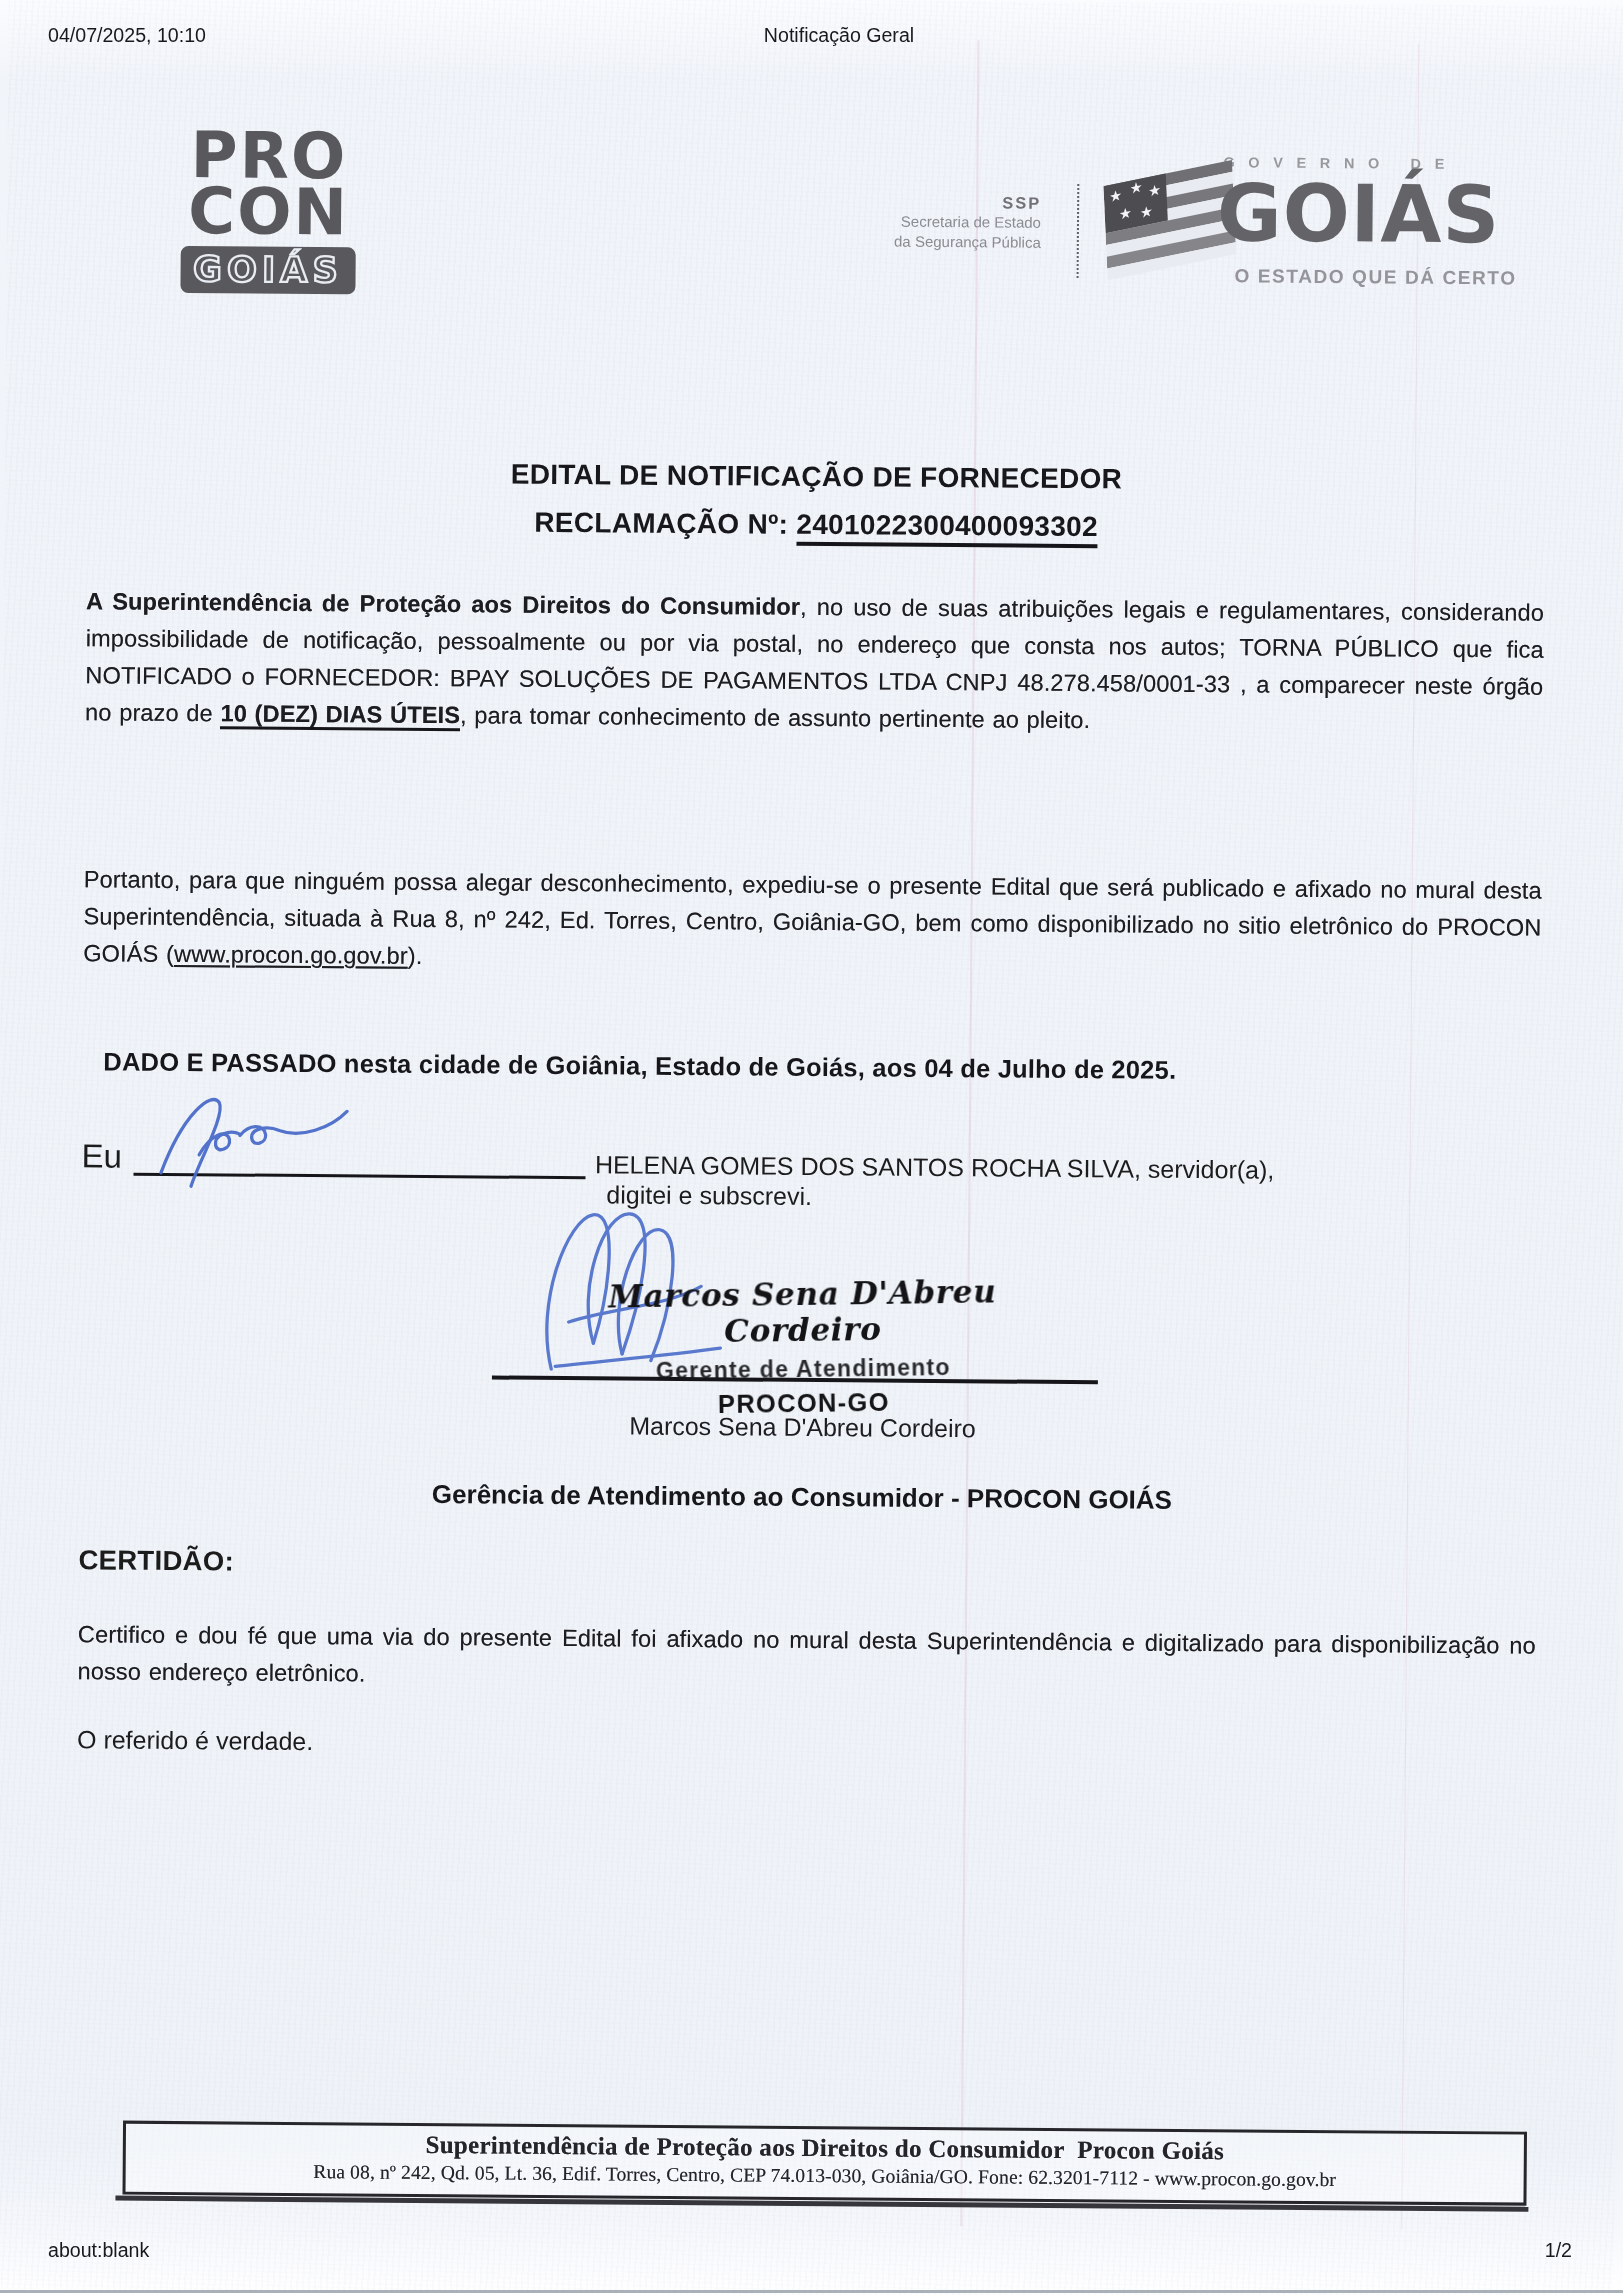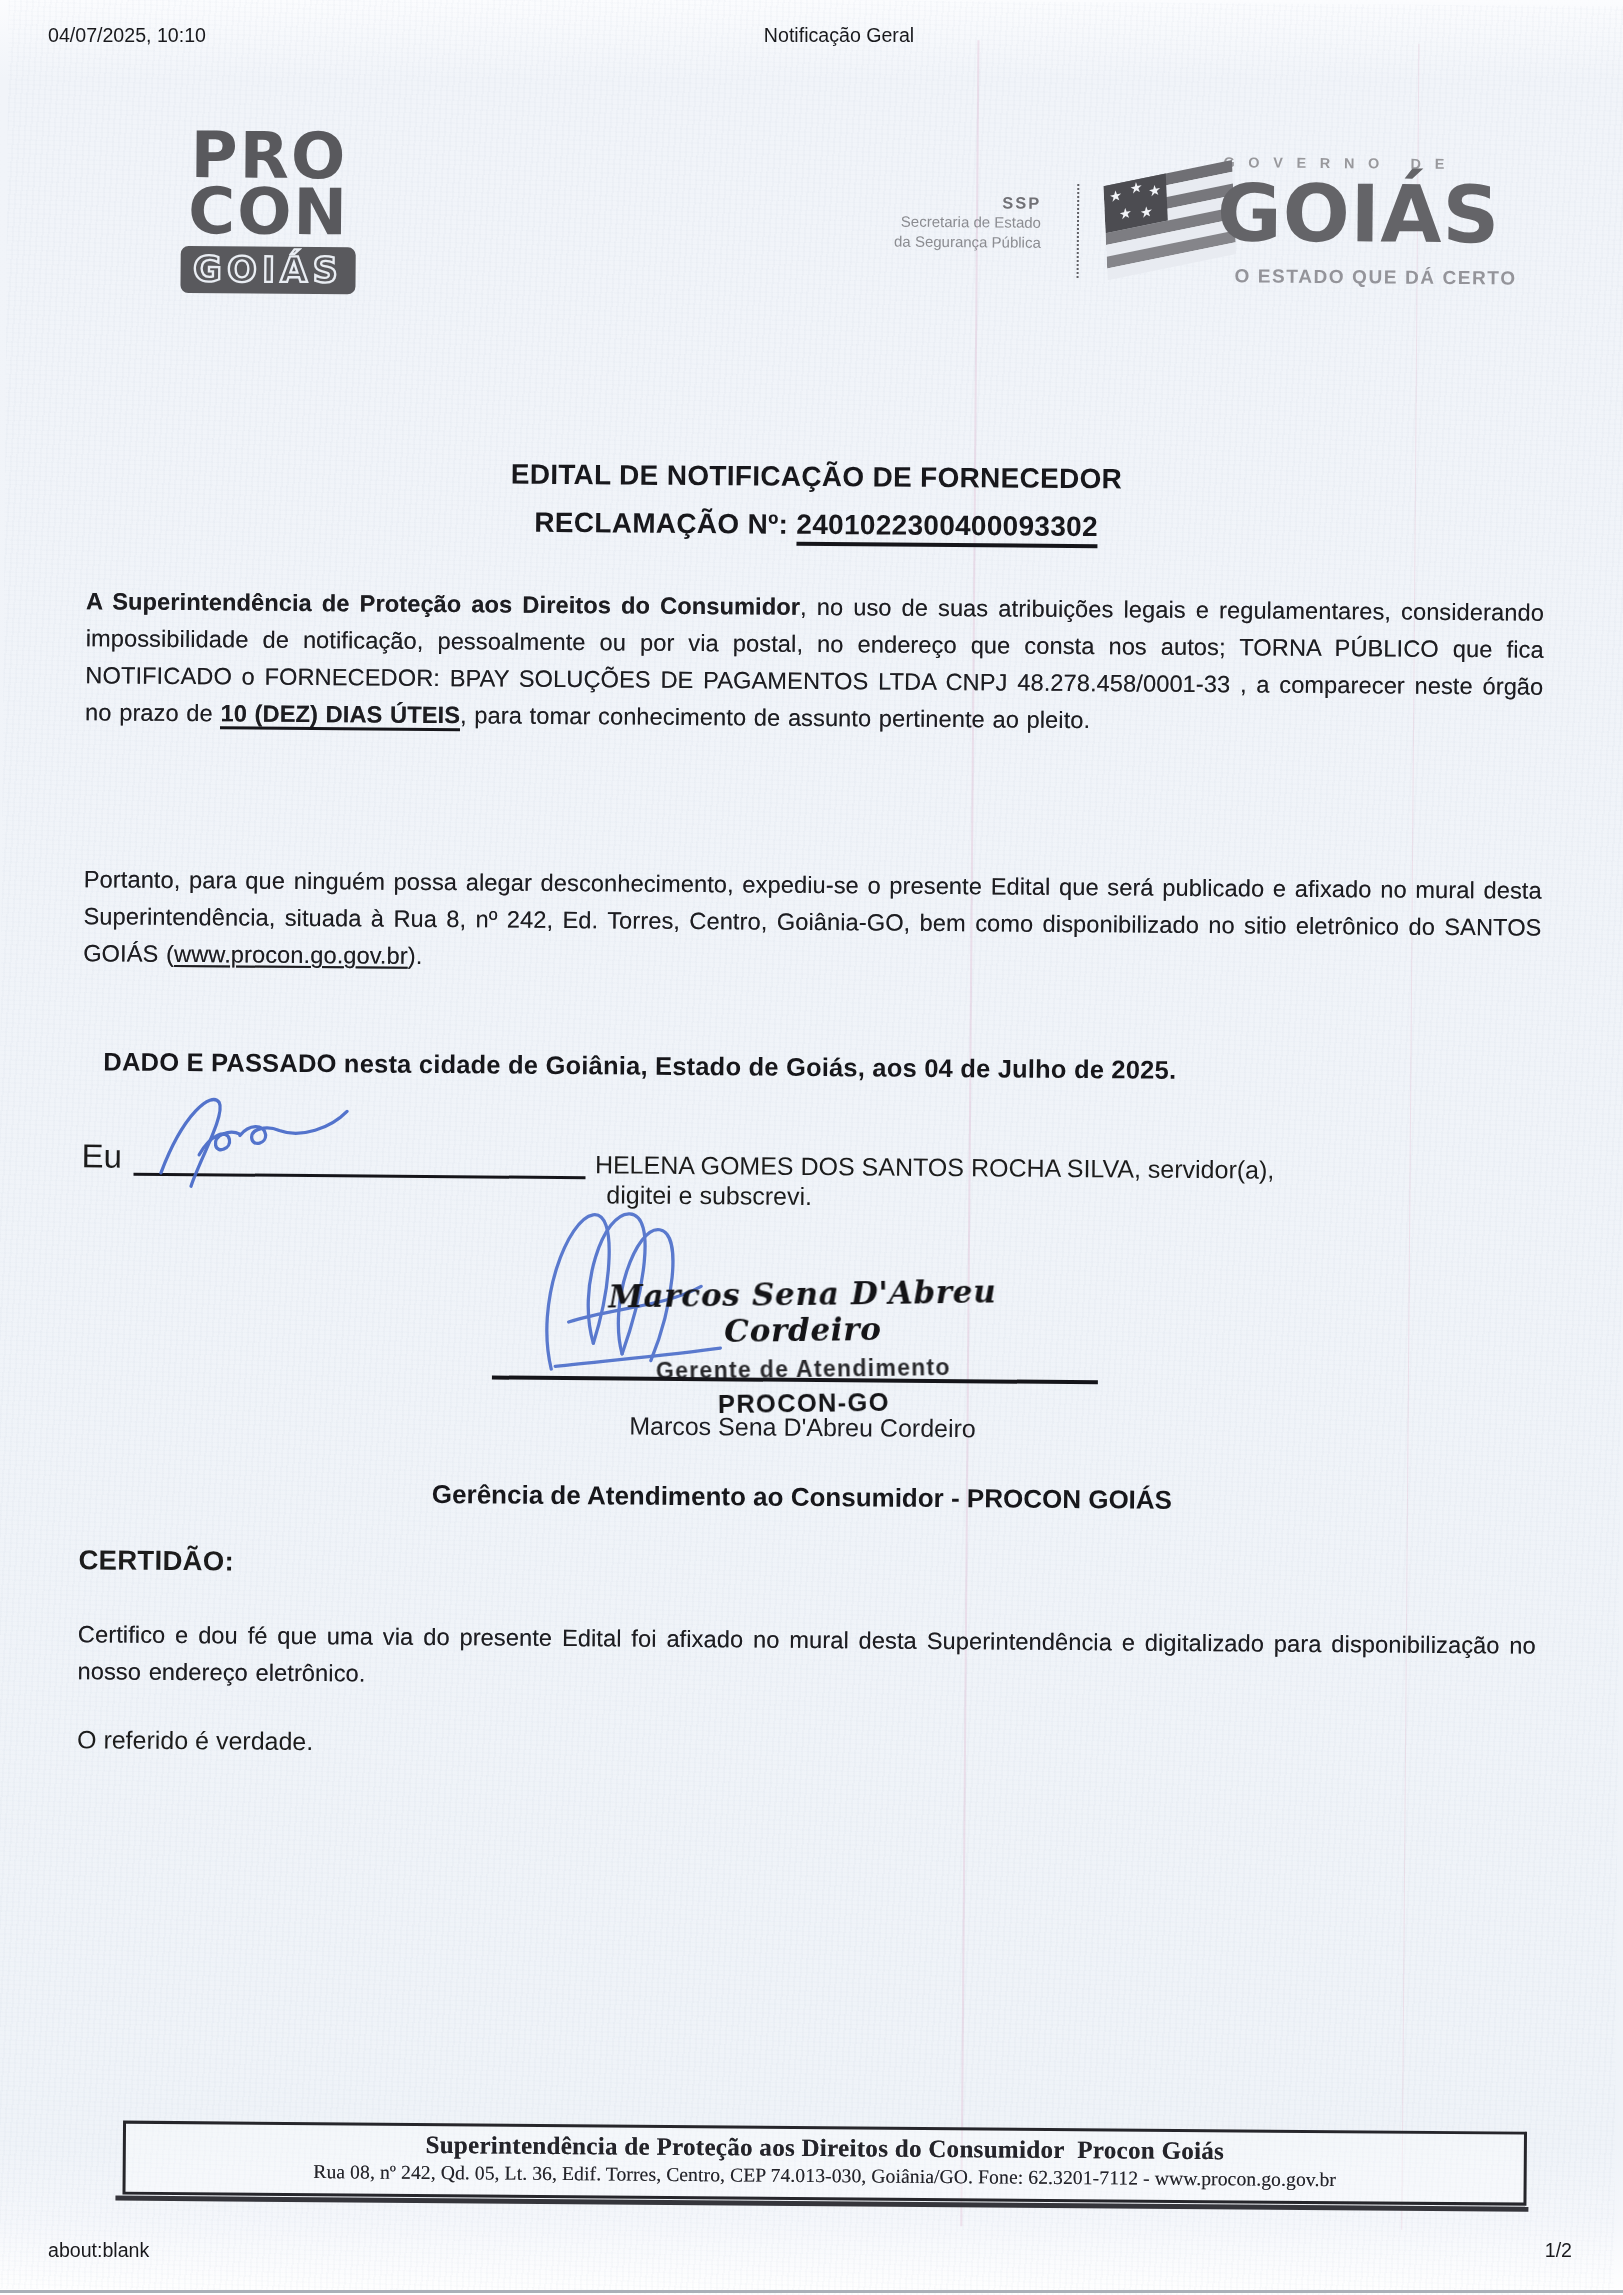--- a/index.html
+++ b/index.html
@@ -132,21 +132,21 @@
       </g>
     </svg>
     <div class="goias-name">GOIÁS</div>
     <div class="goias-slogan">O ESTADO QUE DÁ CERTO</div>
 
     <div class="doc-title doc-title1">EDITAL DE NOTIFICAÇÃO DE FORNECEDOR</div>
     <div class="doc-title doc-title2"><span>RECLAMAÇÃO Nº: </span><span class="doc-number">2401022300400093302</span></div>
 
     <div class="para p1"><span class="bold">A Superintendência de Proteção aos Direitos do Consumidor</span><span>, no uso de suas atribuições legais e regulamentares, considerando impossibilidade de notificação, pessoalmente ou por via postal, no endereço que consta nos autos; TORNA PÚBLICO que fica NOTIFICADO o FORNECEDOR: BPAY SOLUÇÕES DE PAGAMENTOS LTDA CNPJ 48.278.458/0001-33 , a comparecer neste órgão no prazo de </span><span class="deadline">10 (DEZ) DIAS ÚTEIS</span><span>, para tomar conhecimento de assunto pertinente ao pleito.</span></div>
 
-    <div class="para p2"><span>Portanto, para que ninguém possa alegar desconhecimento, expediu-se o presente Edital que será publicado e afixado no mural desta Superintendência, situada à Rua 8, nº 242, Ed. Torres, Centro, Goiânia-GO, bem como disponibilizado no sitio eletrônico do SANTOS GOIÁS (</span><span class="url-underline">www.procon.go.gov.br</span><span>).</span></div>
+    <div class="para p2"><span>Portanto, para que ninguém possa alegar desconhecimento, expediu-se o presente Edital que será publicado e afixado no mural desta Superintendência, situada à Rua 8, nº 242, Ed. Torres, Centro, Goiânia-GO, bem como disponibilizado no sitio eletrônico do PROCON GOIÁS (</span><span class="url-underline">www.procon.go.gov.br</span><span>).</span></div>
 
     <div class="dado">DADO E PASSADO nesta cidade de Goiânia, Estado de Goiás, aos 04 de Julho de 2025.</div>
 
     <div class="eu-row">
       <span class="eu-label">Eu</span>
       <span class="sign-line">
         <svg class="helena-sig" width="223" height="105" viewBox="0 0 340 160">
           <g fill="none" stroke="#4a6cc9" stroke-width="5" stroke-linecap="round" opacity="0.95">
             <path d="M 22 128 C 55 38, 98 2, 110 20 C 120 38, 80 110, 68 148"></path>
             <path d="M 80 100 C 98 68, 122 60, 126 76 C 129 90, 108 99, 105 85 C 102 70, 126 60, 142 68"></path>

